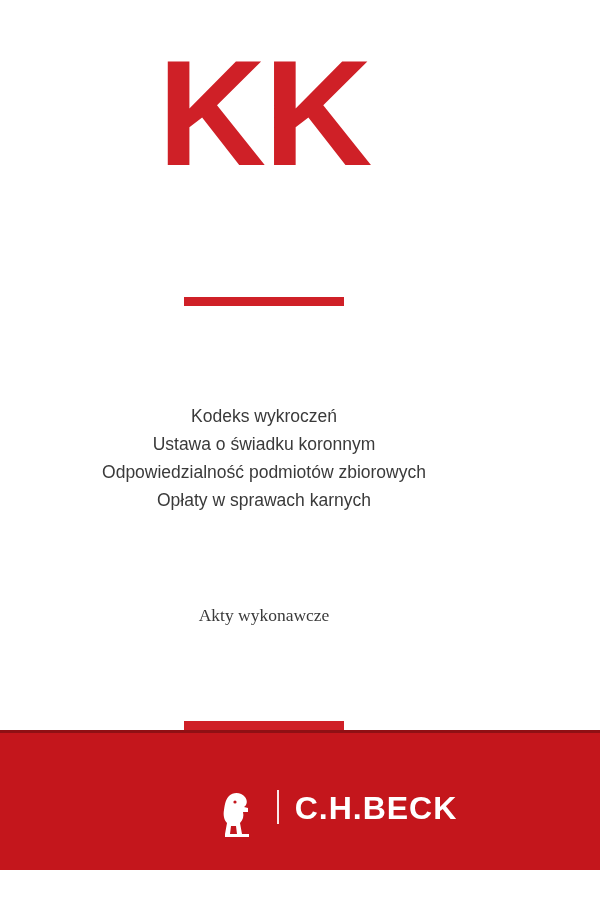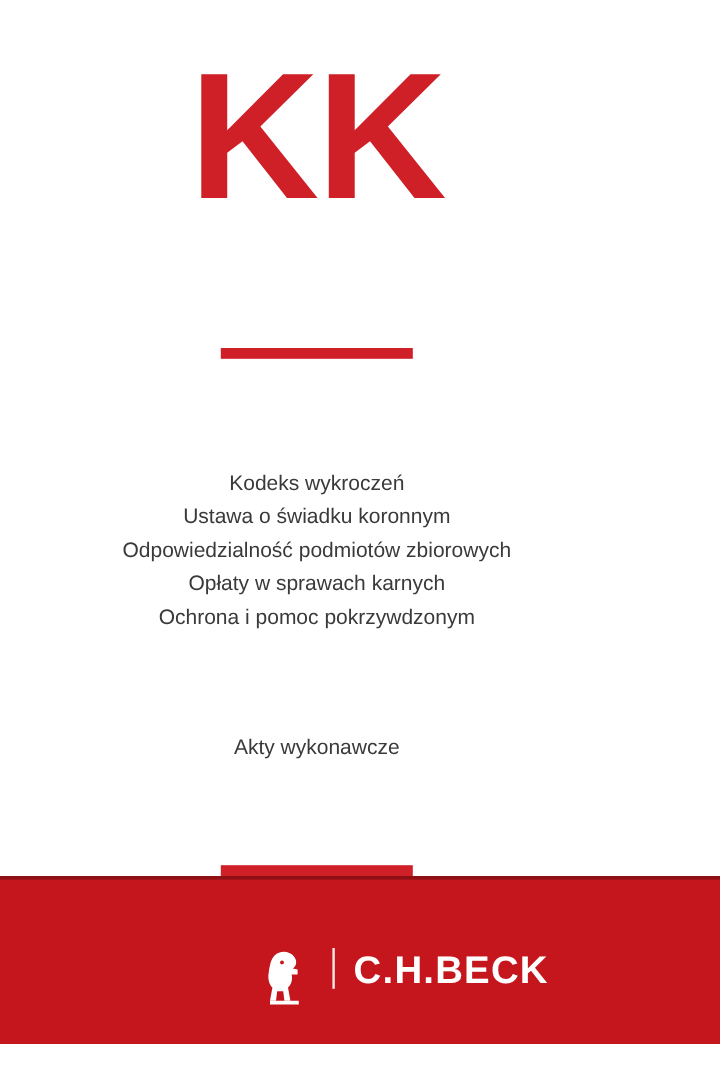--- a/index.html
+++ b/index.html
@@ -68,20 +68,21 @@
     font-size: 17.5px;
     line-height: 26px;
     color: #3a3a3a;
     font-weight: 400;
   }
   .exec {
     margin-top: 22px;
     font-size: 17.5px;
     line-height: 26px;
     color: #3a3a3a;
+    font-family: Liberation Serif, serif;
   }
   .rule-bottom {
     margin-top: 26px;
   }
   .band {
     position: absolute;
     top: 730px;
     left: 0;
     width: 600px;
     height: 140px;
@@ -151,21 +152,20 @@
 
   <div class="cover-top">
     <div class="big-title">KK</div>
     <div class="rule rule-top"></div>
 
     <div class="items">
       <div class="item">Kodeks wykroczeń</div>
       <div class="item">Ustawa o świadku koronnym</div>
       <div class="item">Odpowiedzialność podmiotów zbiorowych</div>
       <div class="item">Opłaty w sprawach karnych</div>
-      <div class="item">Ochrona i pomoc pokrzywdzonym</div>
     </div>
 
     <div class="exec">Akty wykonawcze</div>
     <div class="rule rule-bottom"></div>
   </div>
 
   <div class="band">
     <div class="band-line"></div>
   </div>
 

